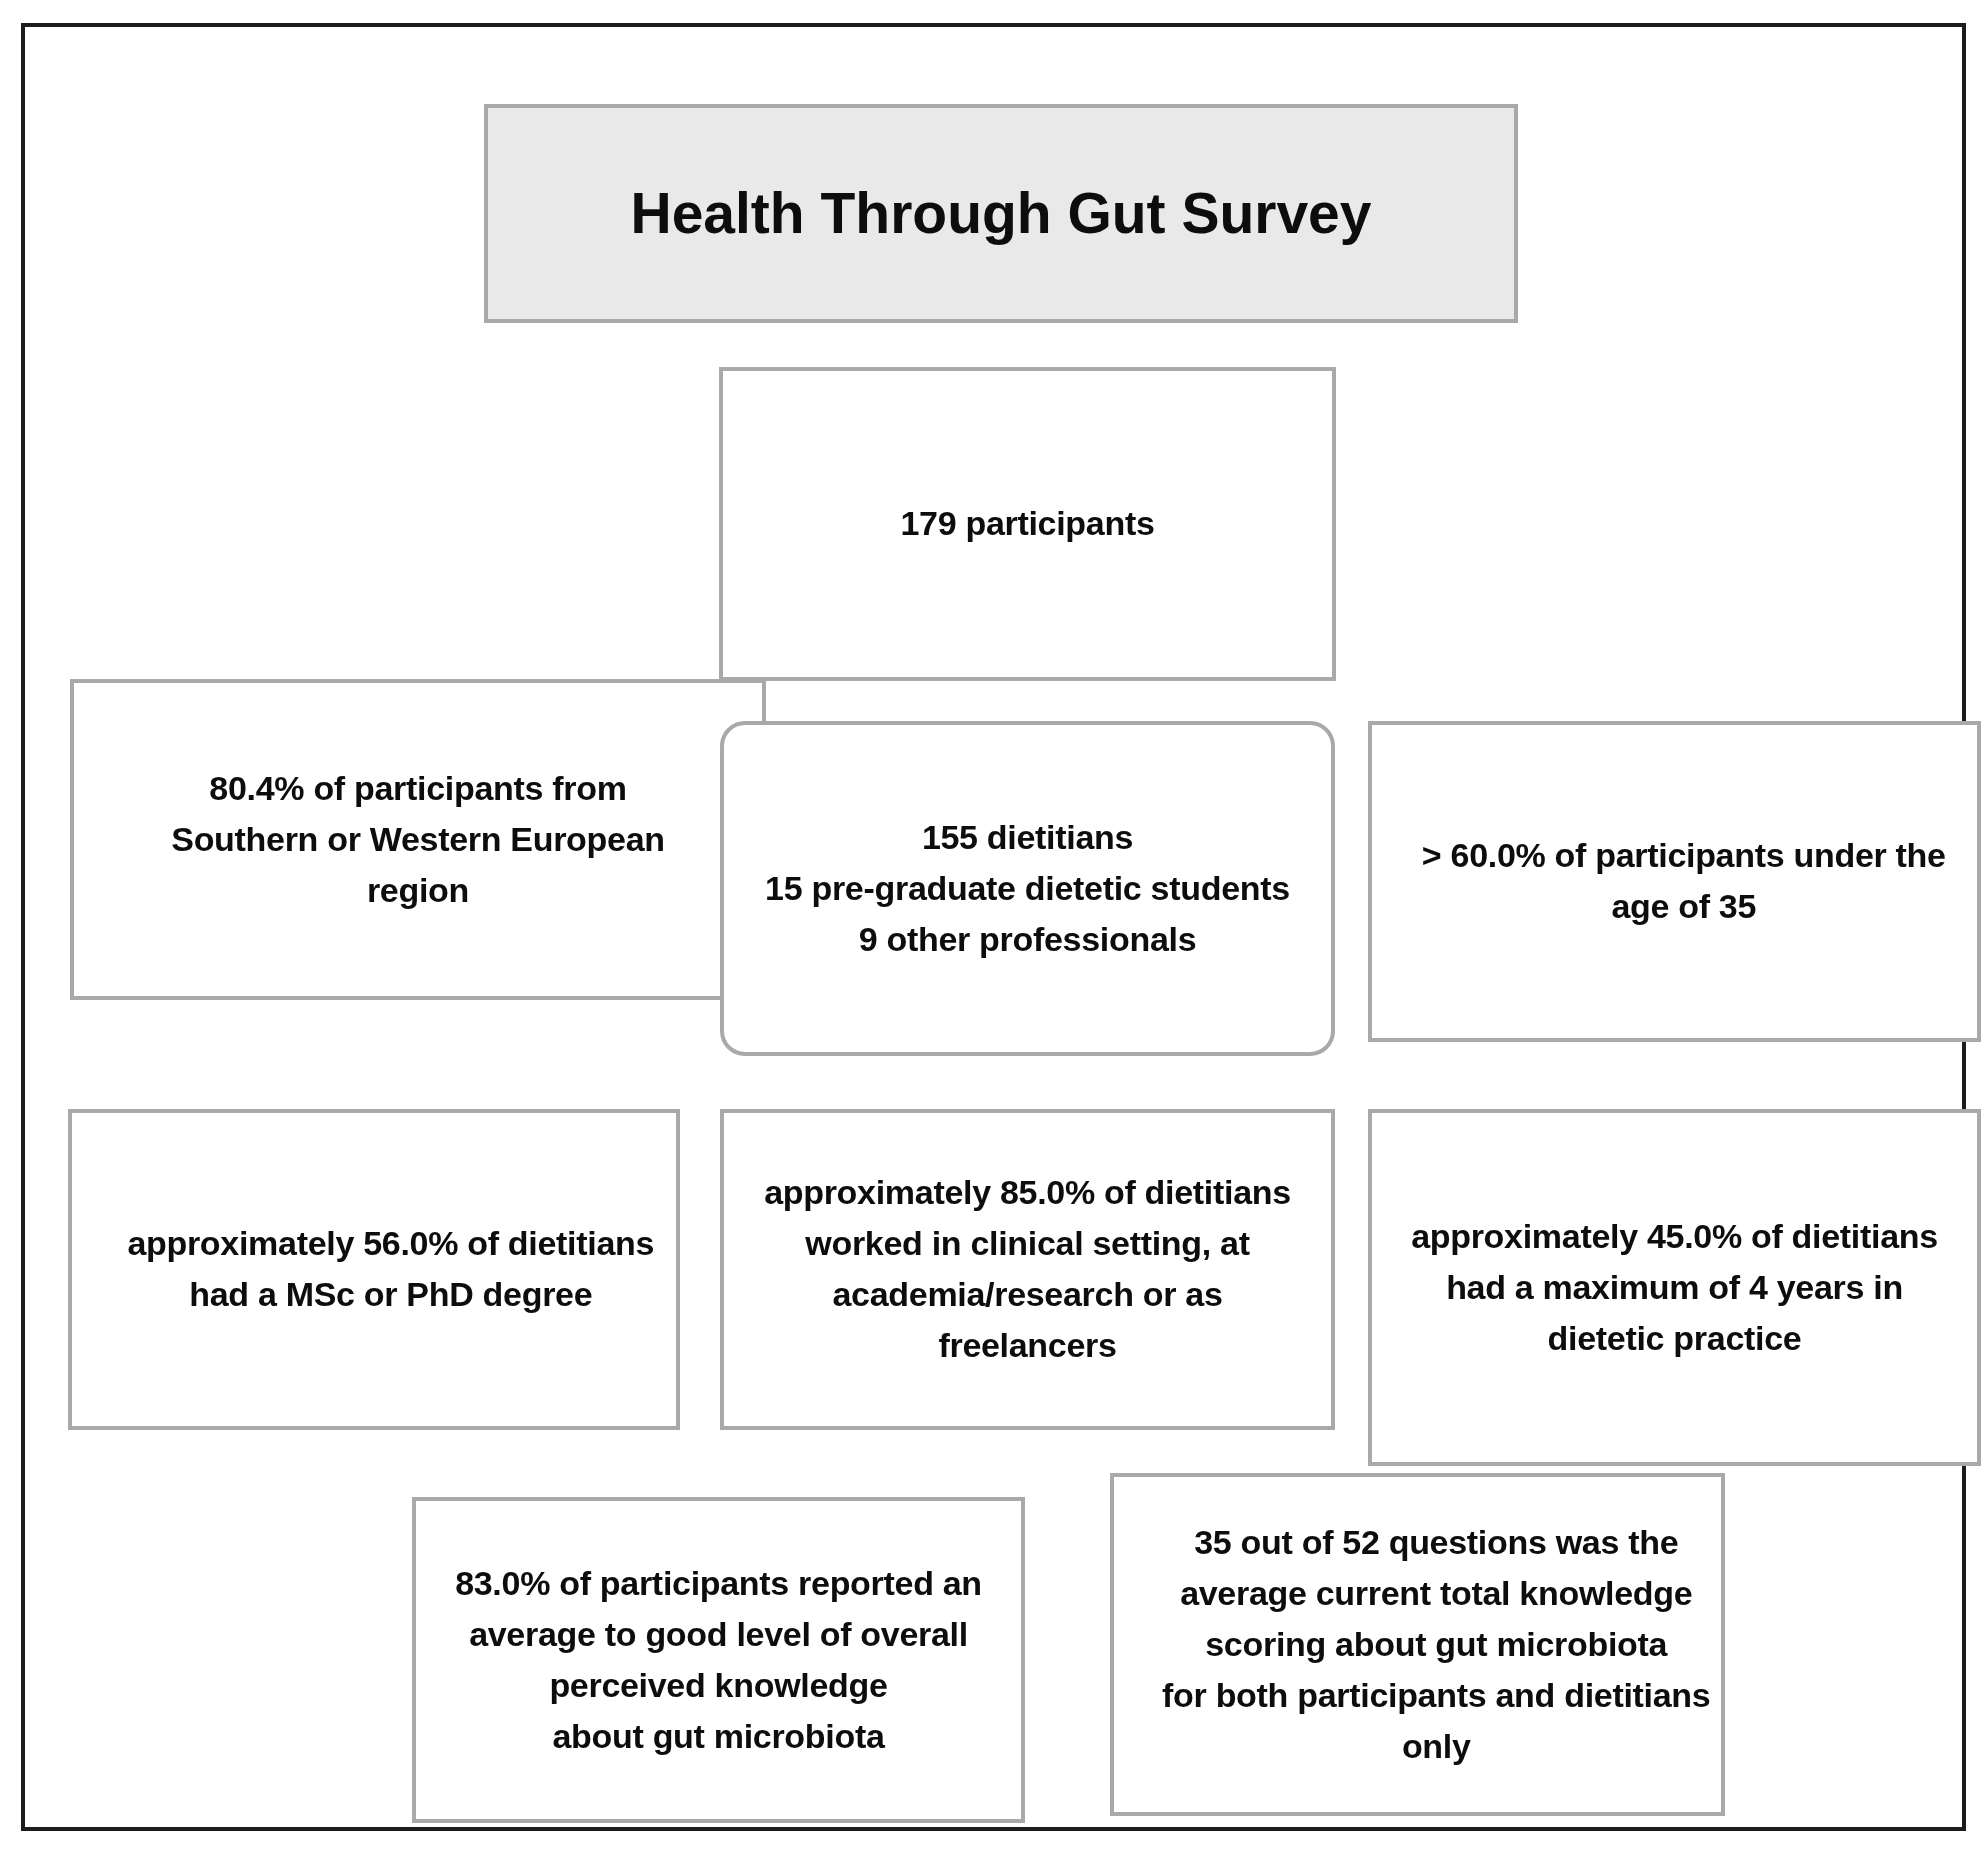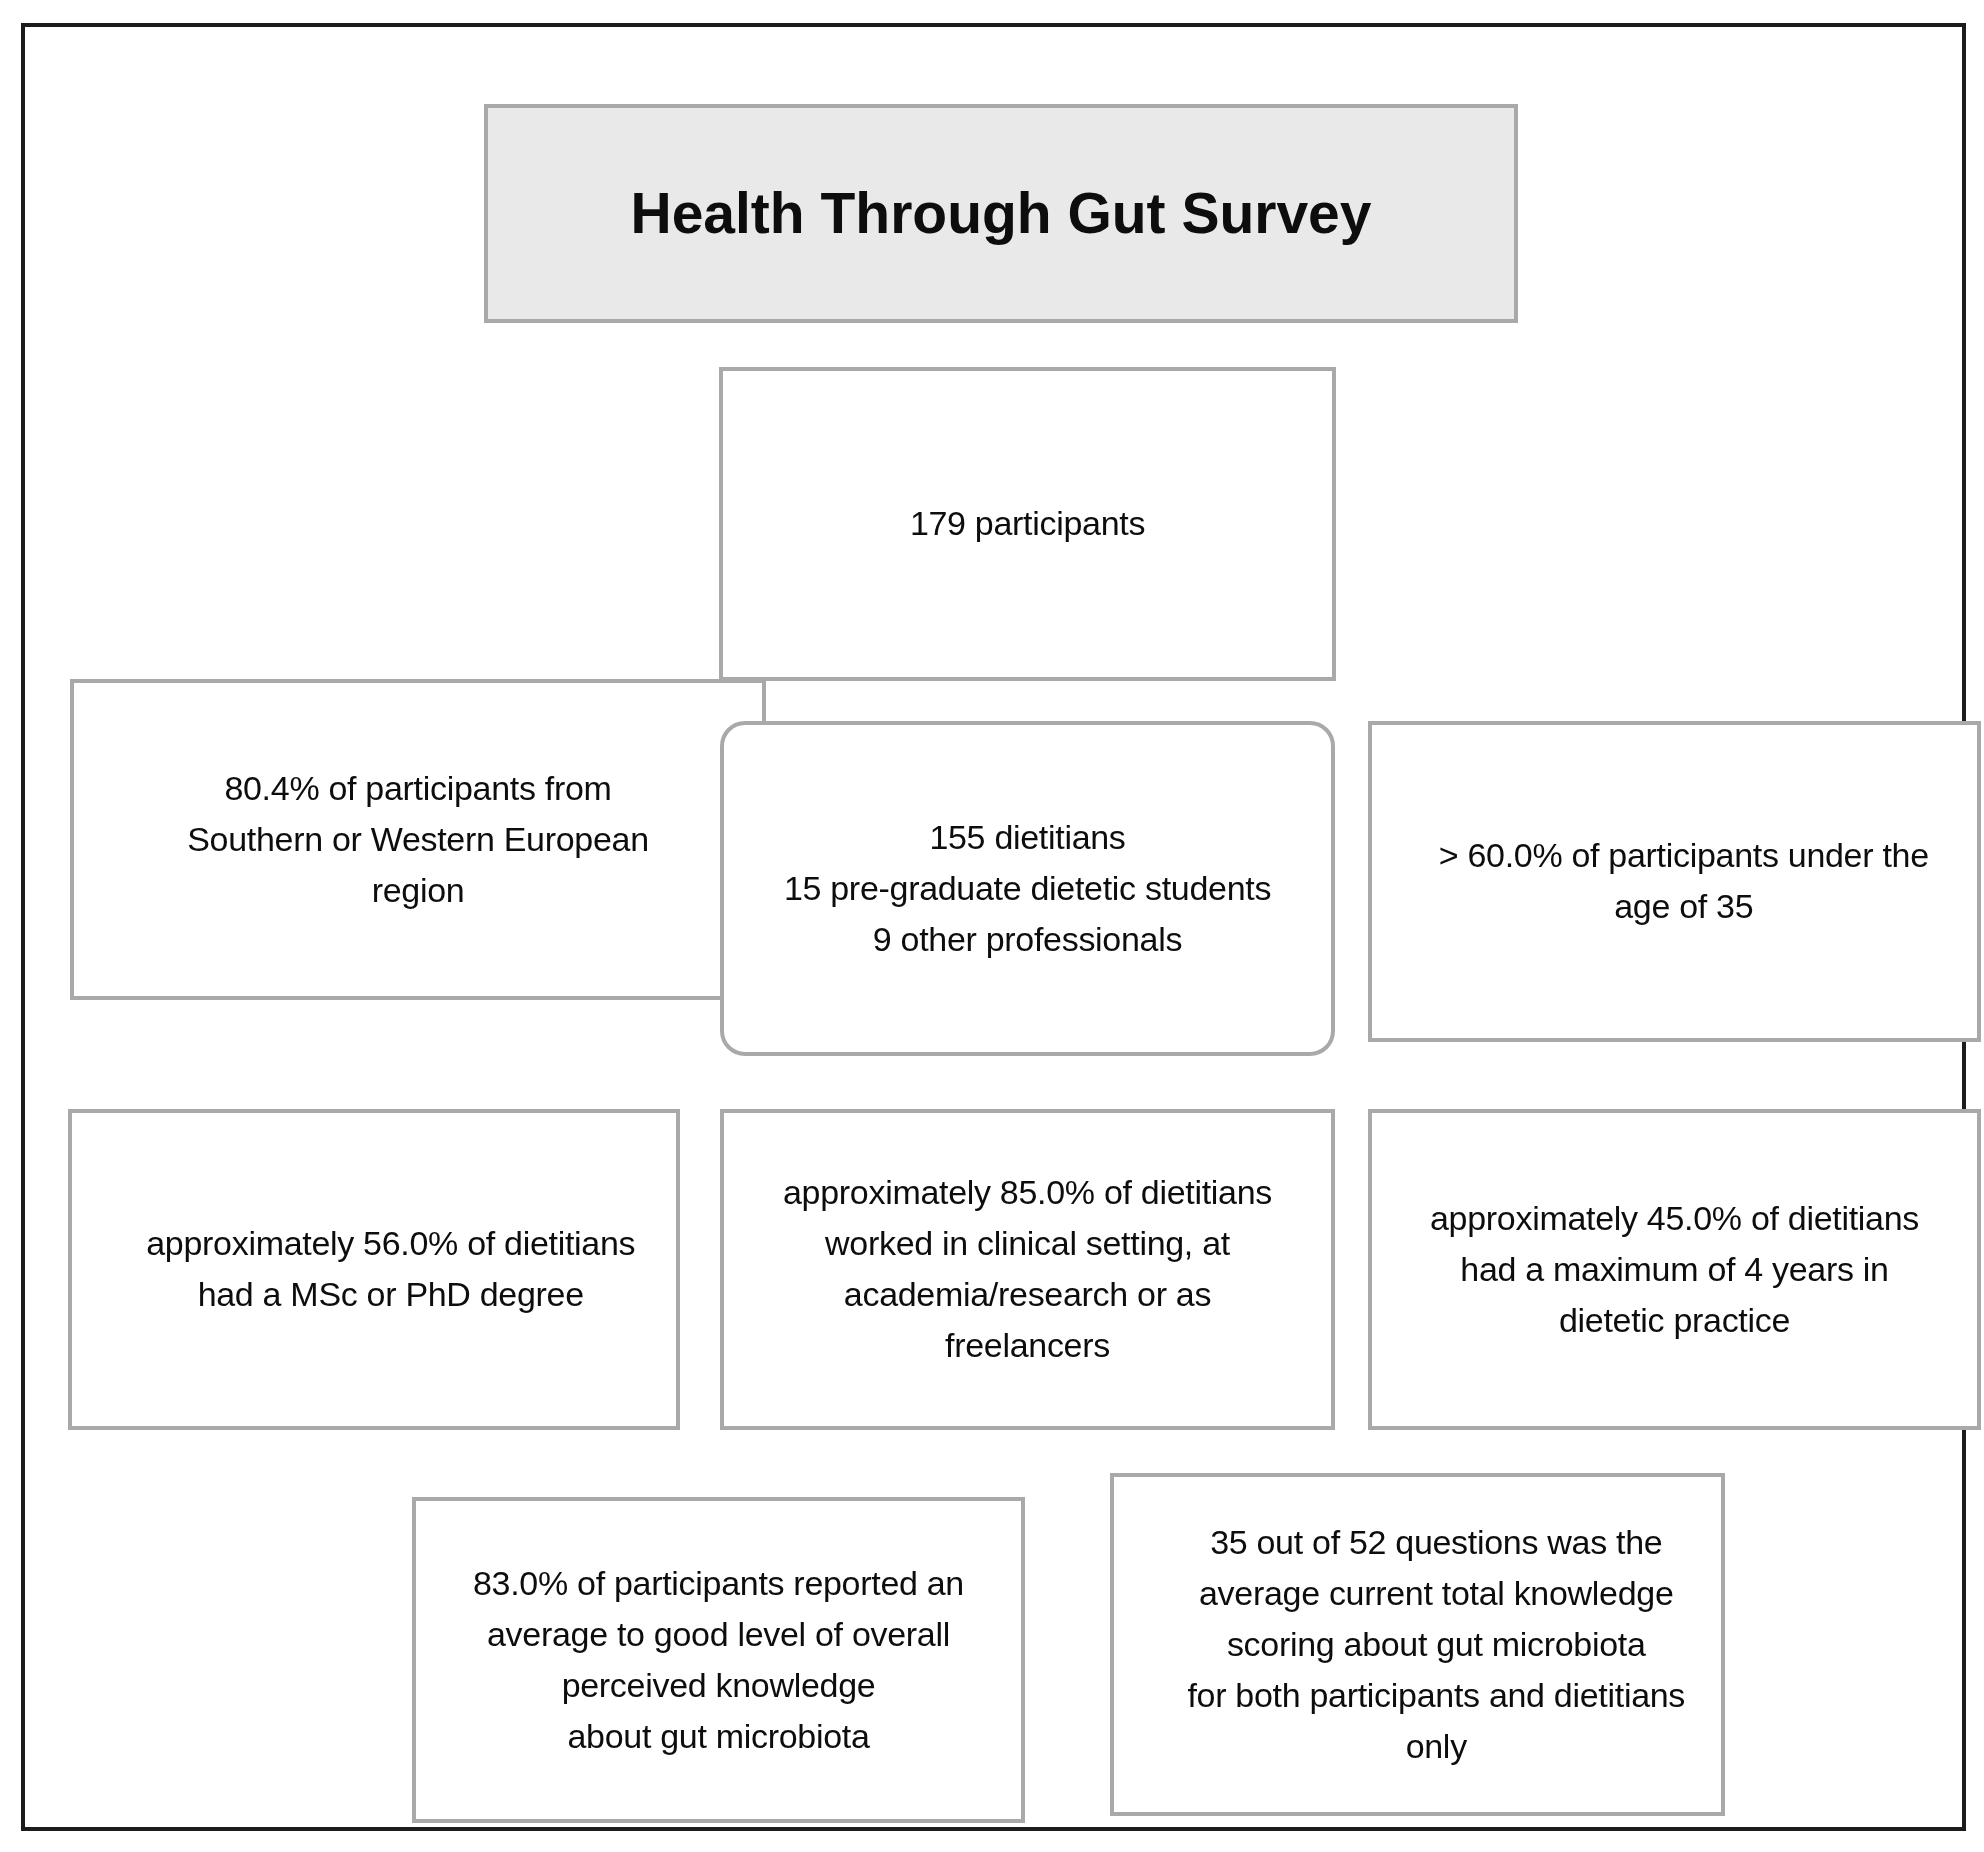--- a/index.html
+++ b/index.html
@@ -31,36 +31,37 @@
     background: #ffffff;
     display: flex;
     align-items: center;
     justify-content: center;
     text-align: center;
     font-size: 34px;
     line-height: 1.5;
     letter-spacing: -0.3px;
     white-space: pre-line;
     padding: 0 10.5px;
+    font-weight: bold;
   }
   .box--title {
     background: #e9e9e9;
     font-weight: bold;
     font-size: 57px;
     letter-spacing: 0;
     line-height: 1.3;
   }
   #title-box        { left: 459px;  top: 77px;  width: 1034px; height: 219px; }
   #participants-box { left: 694px; top: 340px;  width: 617px; height: 314px; }
   #region-box       { left: 45px;   top: 652px; width: 696px; height: 321px; }
   #professions-box  { left: 695px; top: 694px; width: 615px; height: 335px; border-radius: 25px; }
   #age-box          { left: 1343px; top: 694px; width: 613px; height: 321px; padding-left: 29px; }
   #degree-box       { left: 43px;   top: 1082px; width: 612px; height: 321px; padding-left: 44px; }
   #worksetting-box  { left: 695px; top: 1082px; width: 615px; height: 321px; }
-  #practice-box     { left: 1343px; top: 1082px; width: 613px; height: 321px; }
+  #practice-box     { left: 1343px; top: 1082px; width: 613px; height: 357px; }
   #perceived-box    { left: 387px;  top: 1446px; width: 613px; height: 326px; margin-top: 24px; }
   #score-box        { left: 1085px; top: 1446px; width: 615px; height: 343px; padding-left: 48px; }
 </style>
 </head>
 <body>
 
 <div class="frame">
 
   <div class="box box--title" id="title-box">
     <span>Health Through Gut Survey</span>

